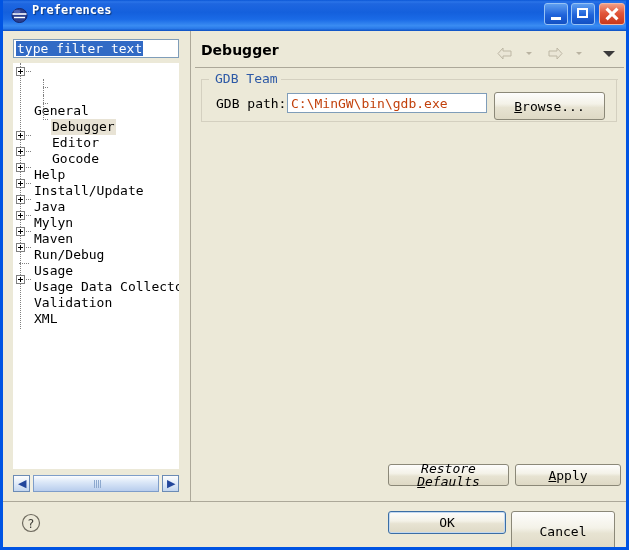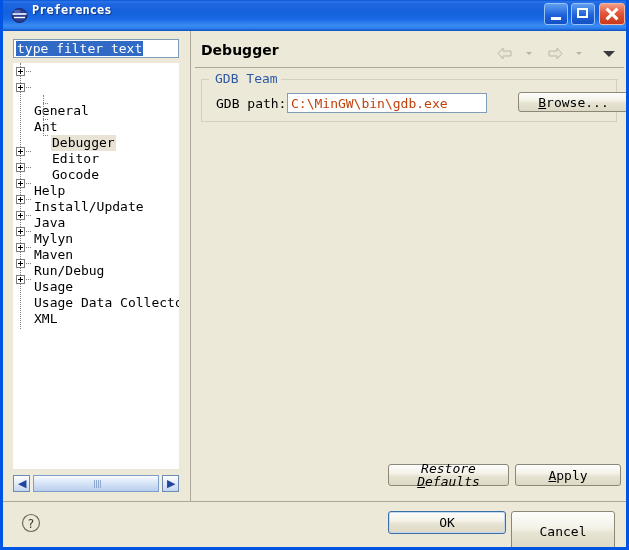--- a/index.html
+++ b/index.html
@@ -367,22 +367,21 @@
     font-size: 13px;
     color: #c2410c;
     padding: 0 3px;
     line-height: 18px;
     outline: none;
   }
   #browse-btn {
     position: absolute;
     left: 292px; top: 13px;
     width: 111px;
-    height: 20px;
-    margin-left: 24px;
+    height: 28px;
   }
 
   
   .xpbtn {
     position: absolute;
     box-sizing: border-box;
     background: linear-gradient(to bottom,#fdfdfc 0%,#f4f2e8 42%,#e7e3d2 56%,#ded9c5 100%);
     border: 1px solid #8b8878;
     border-radius: 3px;
     font-family: "DejaVu Sans Mono", monospace;
@@ -476,25 +475,20 @@
         <span id="filter-text">type filter text</span>
       </div>
 
       <div id="tree">
           <div class="tree-vline" style="left: 7px; top: 0px; height: 266px;"></div>
           <div class="tree-row lvl0">
             <span class="tree-toggle plus"></span>
             <span class="tree-dash"></span>
             <span class="tree-label">General</span>
           </div>
-          <div class="tree-row lvl0">
-            <span class="tree-toggle plus"></span>
-            <span class="tree-dash"></span>
-            <span class="tree-label">Ant</span>
-          </div>
           <div class="tree-row lvl1 noexp">
             <span class="tree-dash"></span>
             <span class="tree-vline" style="left: 30px; top: 0px; height: 16px;"></span>
             <span class="tree-label sel">Debugger</span>
           </div>
           <div class="tree-row lvl1 noexp">
             <span class="tree-dash"></span>
             <span class="tree-vline" style="left: 30px; top: 0px; height: 16px;"></span>
             <span class="tree-label">Editor</span>
           </div>
@@ -535,20 +529,24 @@
           </div>
           <div class="tree-row lvl0">
             <span class="tree-toggle plus"></span>
             <span class="tree-dash"></span>
             <span class="tree-label">Usage</span>
           </div>
           <div class="tree-row lvl0">
             <span class="tree-toggle plus"></span>
             <span class="tree-dash"></span>
             <span class="tree-label">Usage Data Collector</span>
+          </div>
+          <div class="tree-row lvl0 noexp">
+            <span class="tree-dash"></span>
+            <span class="tree-label">Validation</span>
           </div>
           <div class="tree-row lvl0">
             <span class="tree-toggle plus"></span>
             <span class="tree-dash"></span>
             <span class="tree-label">XML</span>
           </div>
         </div>
 
       <div id="tree-hscroll">
         <div class="sb-btn" id="sb-left">

